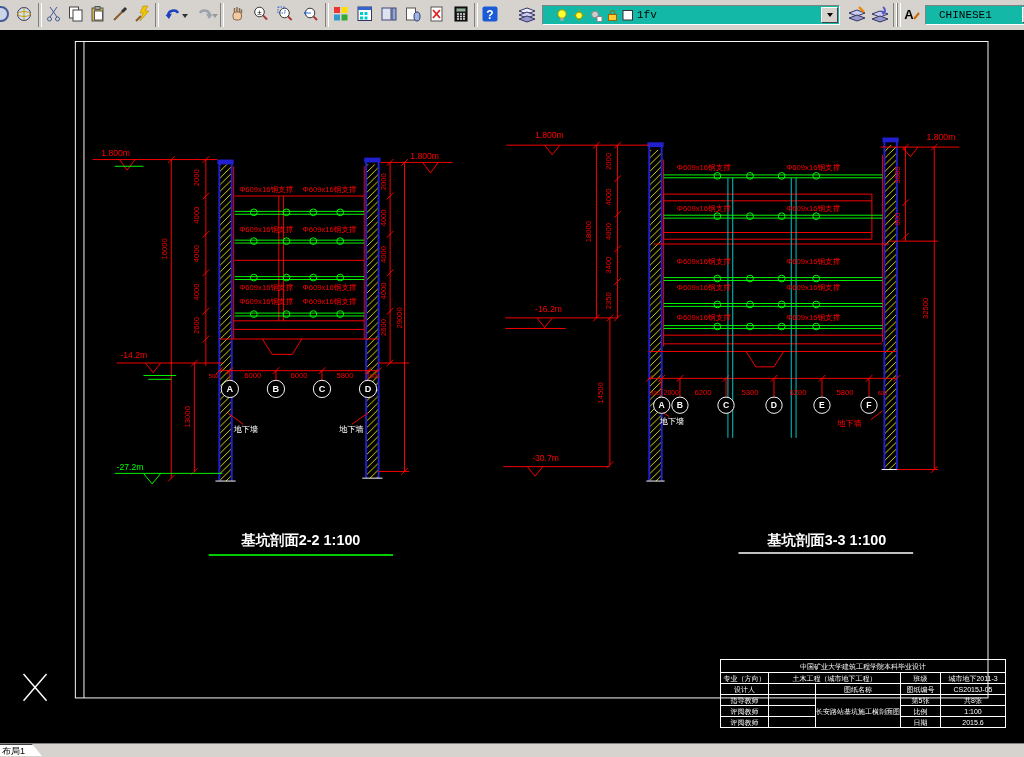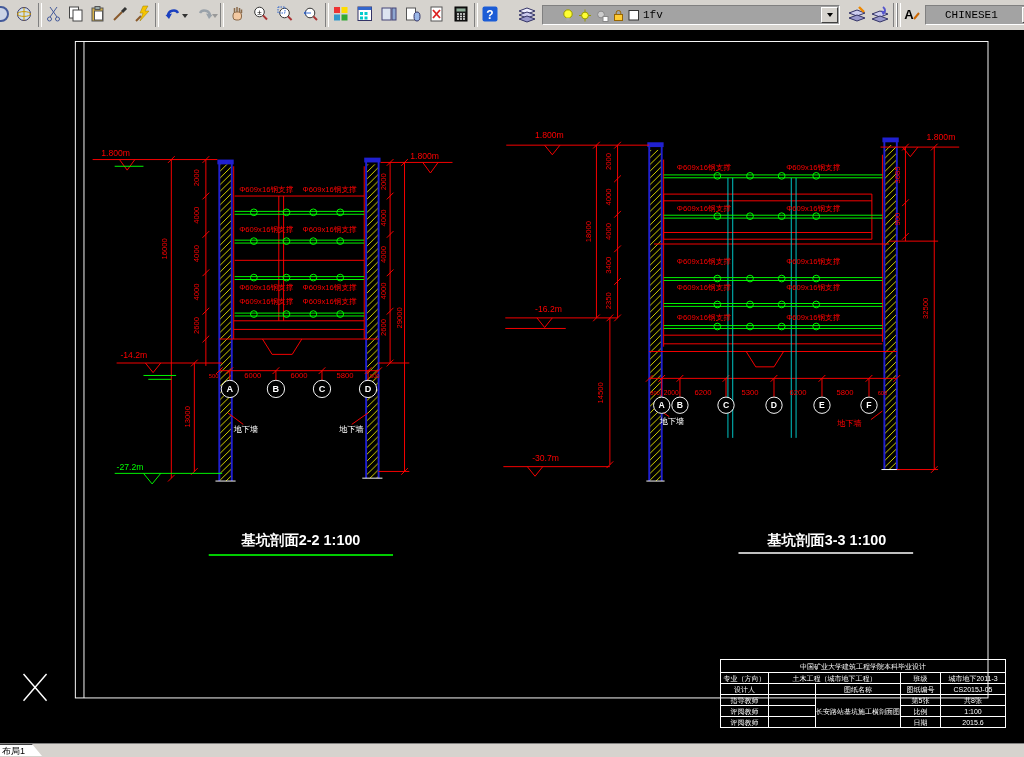--- a/index.html
+++ b/index.html
@@ -6,23 +6,23 @@
   #app{position:relative;width:1024px;height:757px;overflow:hidden;background:#d6d3ce;
        font-family:"Liberation Sans",sans-serif;}
   
   #toolbar{position:absolute;left:0;top:0;width:1024px;height:30px;background:#d6d3ce;
            border-bottom:1px solid #808080;}
   .tbtn{position:absolute;top:3px;width:22px;height:22px;border:1px solid #d6d3ce;box-sizing:border-box;}
   .tbtn svg{display:block;margin:1px auto;}
   .sep{position:absolute;top:3px;width:2px;height:24px;border-left:1px solid #808080;border-right:1px solid #fff;}
   .drop{position:absolute;top:10px;width:0;height:0;border-left:3px solid transparent;
         border-right:3px solid transparent;border-top:4px solid #333;}
-  .combo{position:absolute;top:5px;height:20px;background:#a3a3a3;border:1px solid;
+  .combo{position:absolute;top:5px;height:20px;background:#14b8a6;border:1px solid;
          border-color:#808080 #fff #fff #808080;box-sizing:border-box;display:flex;
-         align-items:center;gap:3px;padding:0 18px 0 19px;}
+         align-items:center;gap:3px;padding:0 18px 0 13px;}
   .combo .ctext{font-family:"Liberation Mono",monospace;font-size:11px;color:#000;white-space:nowrap;}
   .carrow{position:absolute;right:1px;top:1px;bottom:1px;width:15px;background:#d6d3ce;
           border:1px solid;border-color:#fff #404040 #404040 #fff;display:flex;align-items:center;justify-content:center;}
   .carrow b{width:0;height:0;border-left:3px solid transparent;border-right:3px solid transparent;border-top:4px solid #000;}
   
   #canvas{position:absolute;left:0;top:30px;width:1024px;height:714px;background:#000;}
   
   #tblock{position:absolute;left:720px;top:659px;width:285px;height:68px;color:#fff;}
   #tblock table{border-collapse:collapse;table-layout:fixed;width:285px;height:68px;}
   #tblock td{border:1px solid #fff;font-size:7px;line-height:1;text-align:center;

